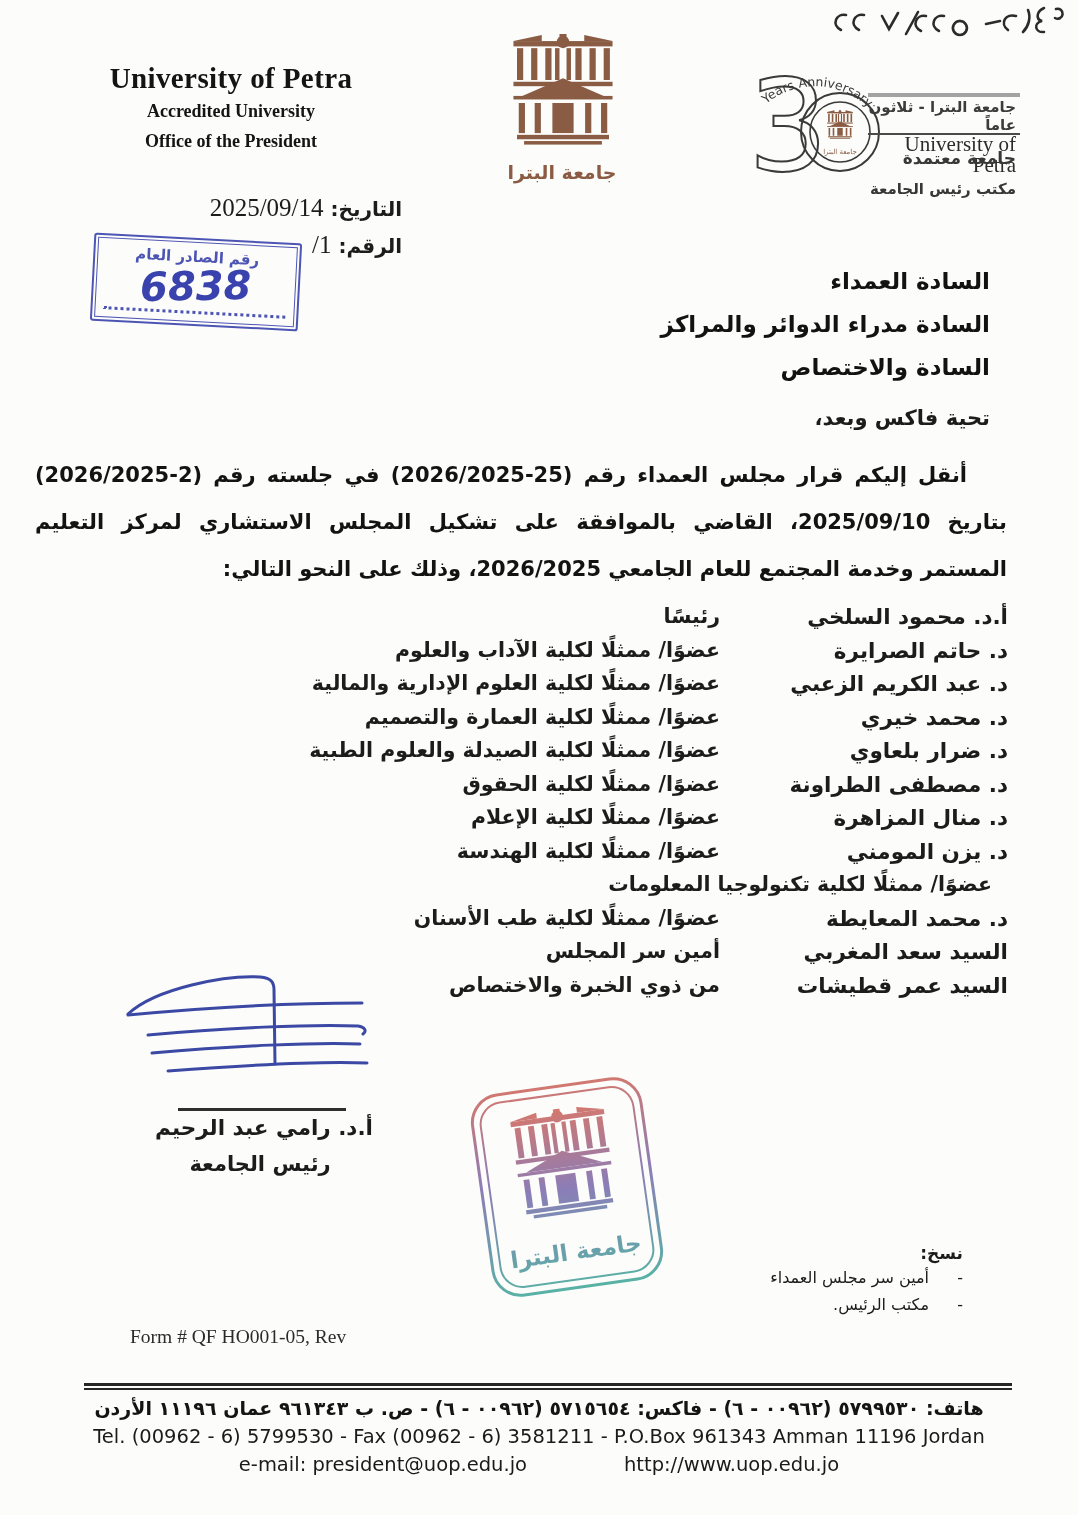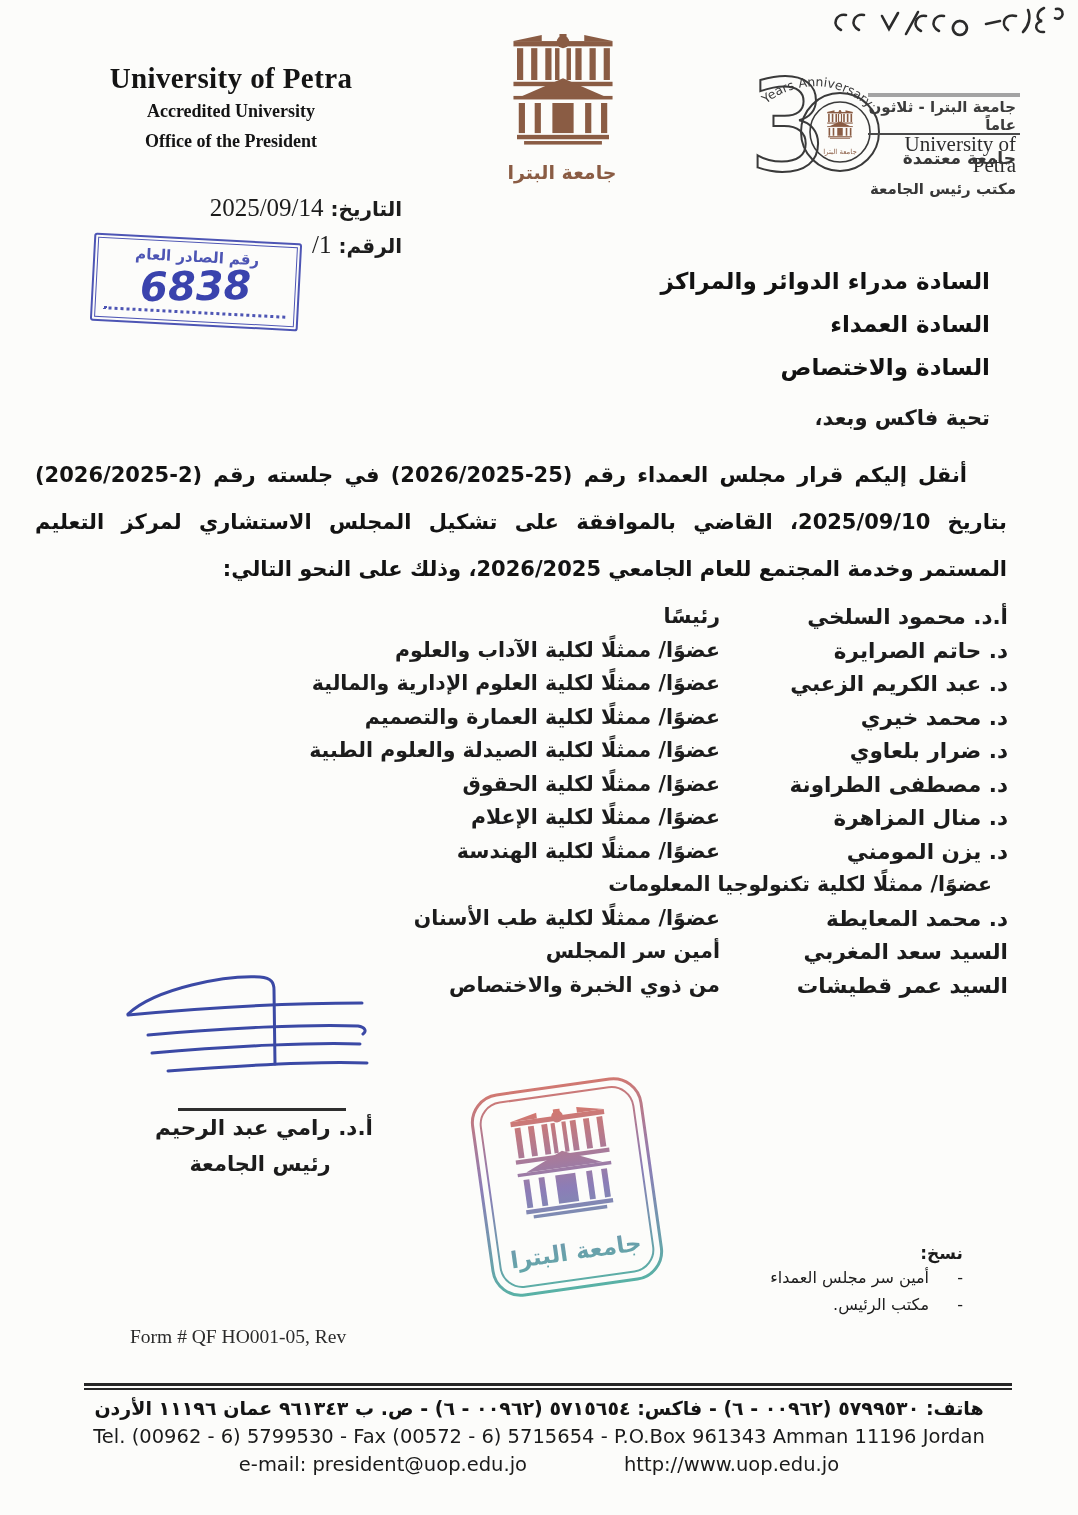--- a/index.html
+++ b/index.html
@@ -175,22 +175,22 @@
 
   <div class="stamp-out">
     <div class="stamp-out-in">
       <div class="stamp-title">رقم الصادر العام</div>
       <div class="stamp-num">6838</div>
       <div class="stamp-dots"></div>
     </div>
   </div>
 
   <div class="recipients">
+      <div>السادة العمداء</div>
       <div>السادة مدراء الدوائر والمراكز</div>
-      <div>السادة العمداء</div>
       <div>السادة والاختصاص</div>
     </div>
 
   <div class="greeting">تحية فاكس وبعد،</div>
 
   <p class="body-par"><span>أنقل إليكم قرار مجلس العمداء رقم </span><span class="num" dir="ltr">(2026/2025-25)</span><span> في جلسته رقم </span><span class="num" dir="ltr">(2026/2025-2)</span><span> بتاريخ </span><span class="num" dir="ltr">2025/09/10</span><span>، القاضي بالموافقة على تشكيل المجلس الاستشاري لمركز التعليم المستمر وخدمة المجتمع للعام الجامعي </span><span class="num" dir="ltr">2026/2025</span><span>، وذلك على النحو التالي:</span></p>
 
   <div class="members">
       <div class="member-row">
         <span class="member-name">أ.د. محمود السلخي</span>
@@ -274,20 +274,20 @@
         <div class="copy-item"><span class="copy-dash">-</span><span>أمين سر مجلس العمداء</span></div>
         <div class="copy-item"><span class="copy-dash">-</span><span>مكتب الرئيس.</span></div>
       </div>
   </div>
 
   <div class="form-num">Form # QF HO001-05, Rev</div>
 
   <div class="foot-sep"></div>
   <div class="footer">
     <div class="f-ar">هاتف: ٥٧٩٩٥٣٠ (٠٠٩٦٢ - ٦) - فاكس: ٥٧١٥٦٥٤ (٠٠٩٦٢ - ٦) - ص. ب ٩٦١٣٤٣ عمان ١١١٩٦ الأردن</div>
-    <div class="f-en">Tel. (00962 - 6) 5799530 - Fax (00572 - 6) 5715654 - P.O.Box 961343 Amman 11196 Jordan</div>
+    <div class="f-en">Tel. (00962 - 6) 5799530 - Fax (00962 - 6) 3581211 - P.O.Box 961343 Amman 11196 Jordan</div>
     <div class="f-em">
       <span>e-mail: president@uop.edu.jo</span>
       <span>http://www.uop.edu.jo</span>
     </div>
   </div>
 
 </div>
 
 </body></html>

